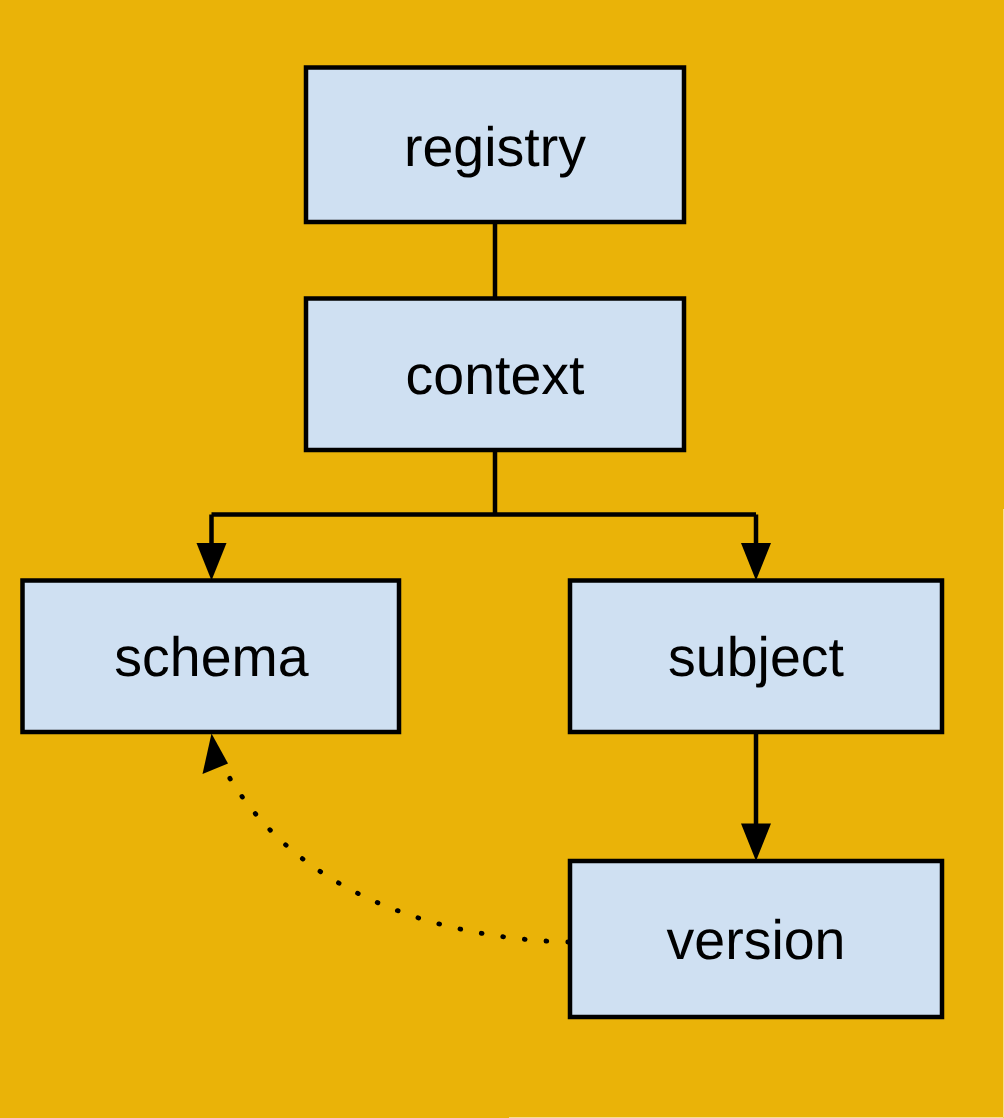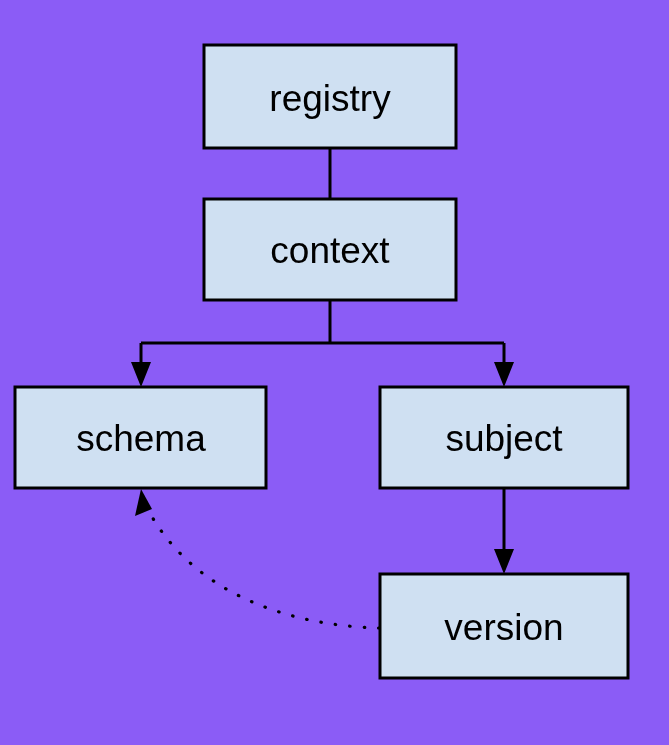--- a/index.html
+++ b/index.html
@@ -10,21 +10,21 @@
   body {
     width: 669px;
     height: 745px;
     font-family: "Liberation Sans", sans-serif;
     overflow: hidden;
   }
   #diagram-canvas {
     position: relative;
     width: 669px;
     height: 745px;
-    background: #8b5cf6;
+    background: #eab308;
   }
   #diagram-svg {
     position: absolute;
     top: 0;
     left: 0;
     width: 669px;
     height: 745px;
   }
   .node-label {
     font-family: "Liberation Sans", sans-serif;

